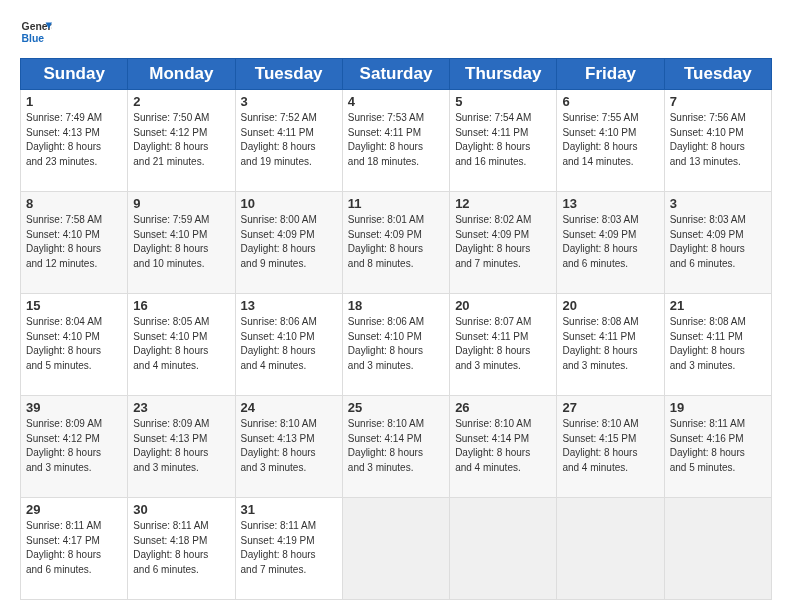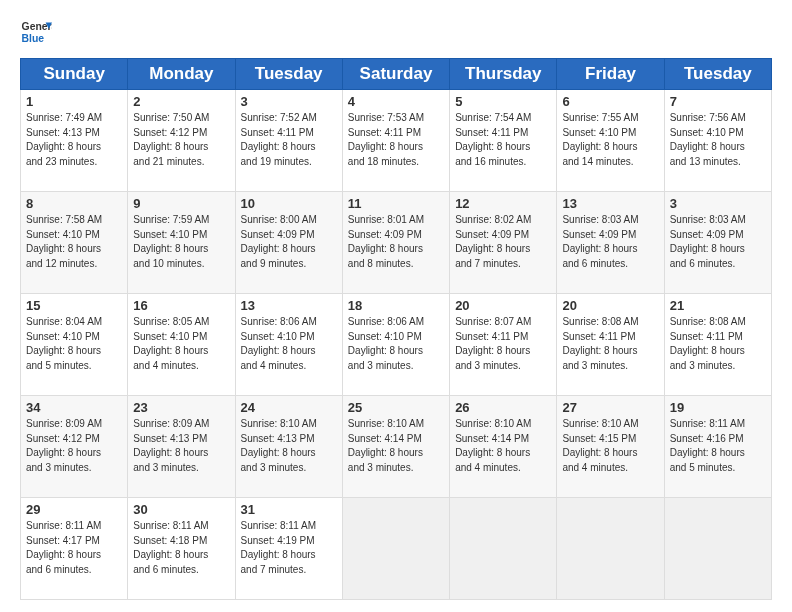--- a/index.html
+++ b/index.html
@@ -205,21 +205,21 @@
             <span class="day-num">20</span>
             <div class="day-info">Sunrise: 8:08 AM<br>Sunset: 4:11 PM<br>Daylight: 8 hours<br>and 3 minutes.</div>
           </td>
           <td>
             <span class="day-num">21</span>
             <div class="day-info">Sunrise: 8:08 AM<br>Sunset: 4:11 PM<br>Daylight: 8 hours<br>and 3 minutes.</div>
           </td>
         </tr>
         <tr>
           <td>
-            <span class="day-num">34</span>
+            <span class="day-num">39</span>
             <div class="day-info">Sunrise: 8:09 AM<br>Sunset: 4:12 PM<br>Daylight: 8 hours<br>and 3 minutes.</div>
           </td>
           <td>
             <span class="day-num">23</span>
             <div class="day-info">Sunrise: 8:09 AM<br>Sunset: 4:13 PM<br>Daylight: 8 hours<br>and 3 minutes.</div>
           </td>
           <td>
             <span class="day-num">24</span>
             <div class="day-info">Sunrise: 8:10 AM<br>Sunset: 4:13 PM<br>Daylight: 8 hours<br>and 3 minutes.</div>
           </td>

